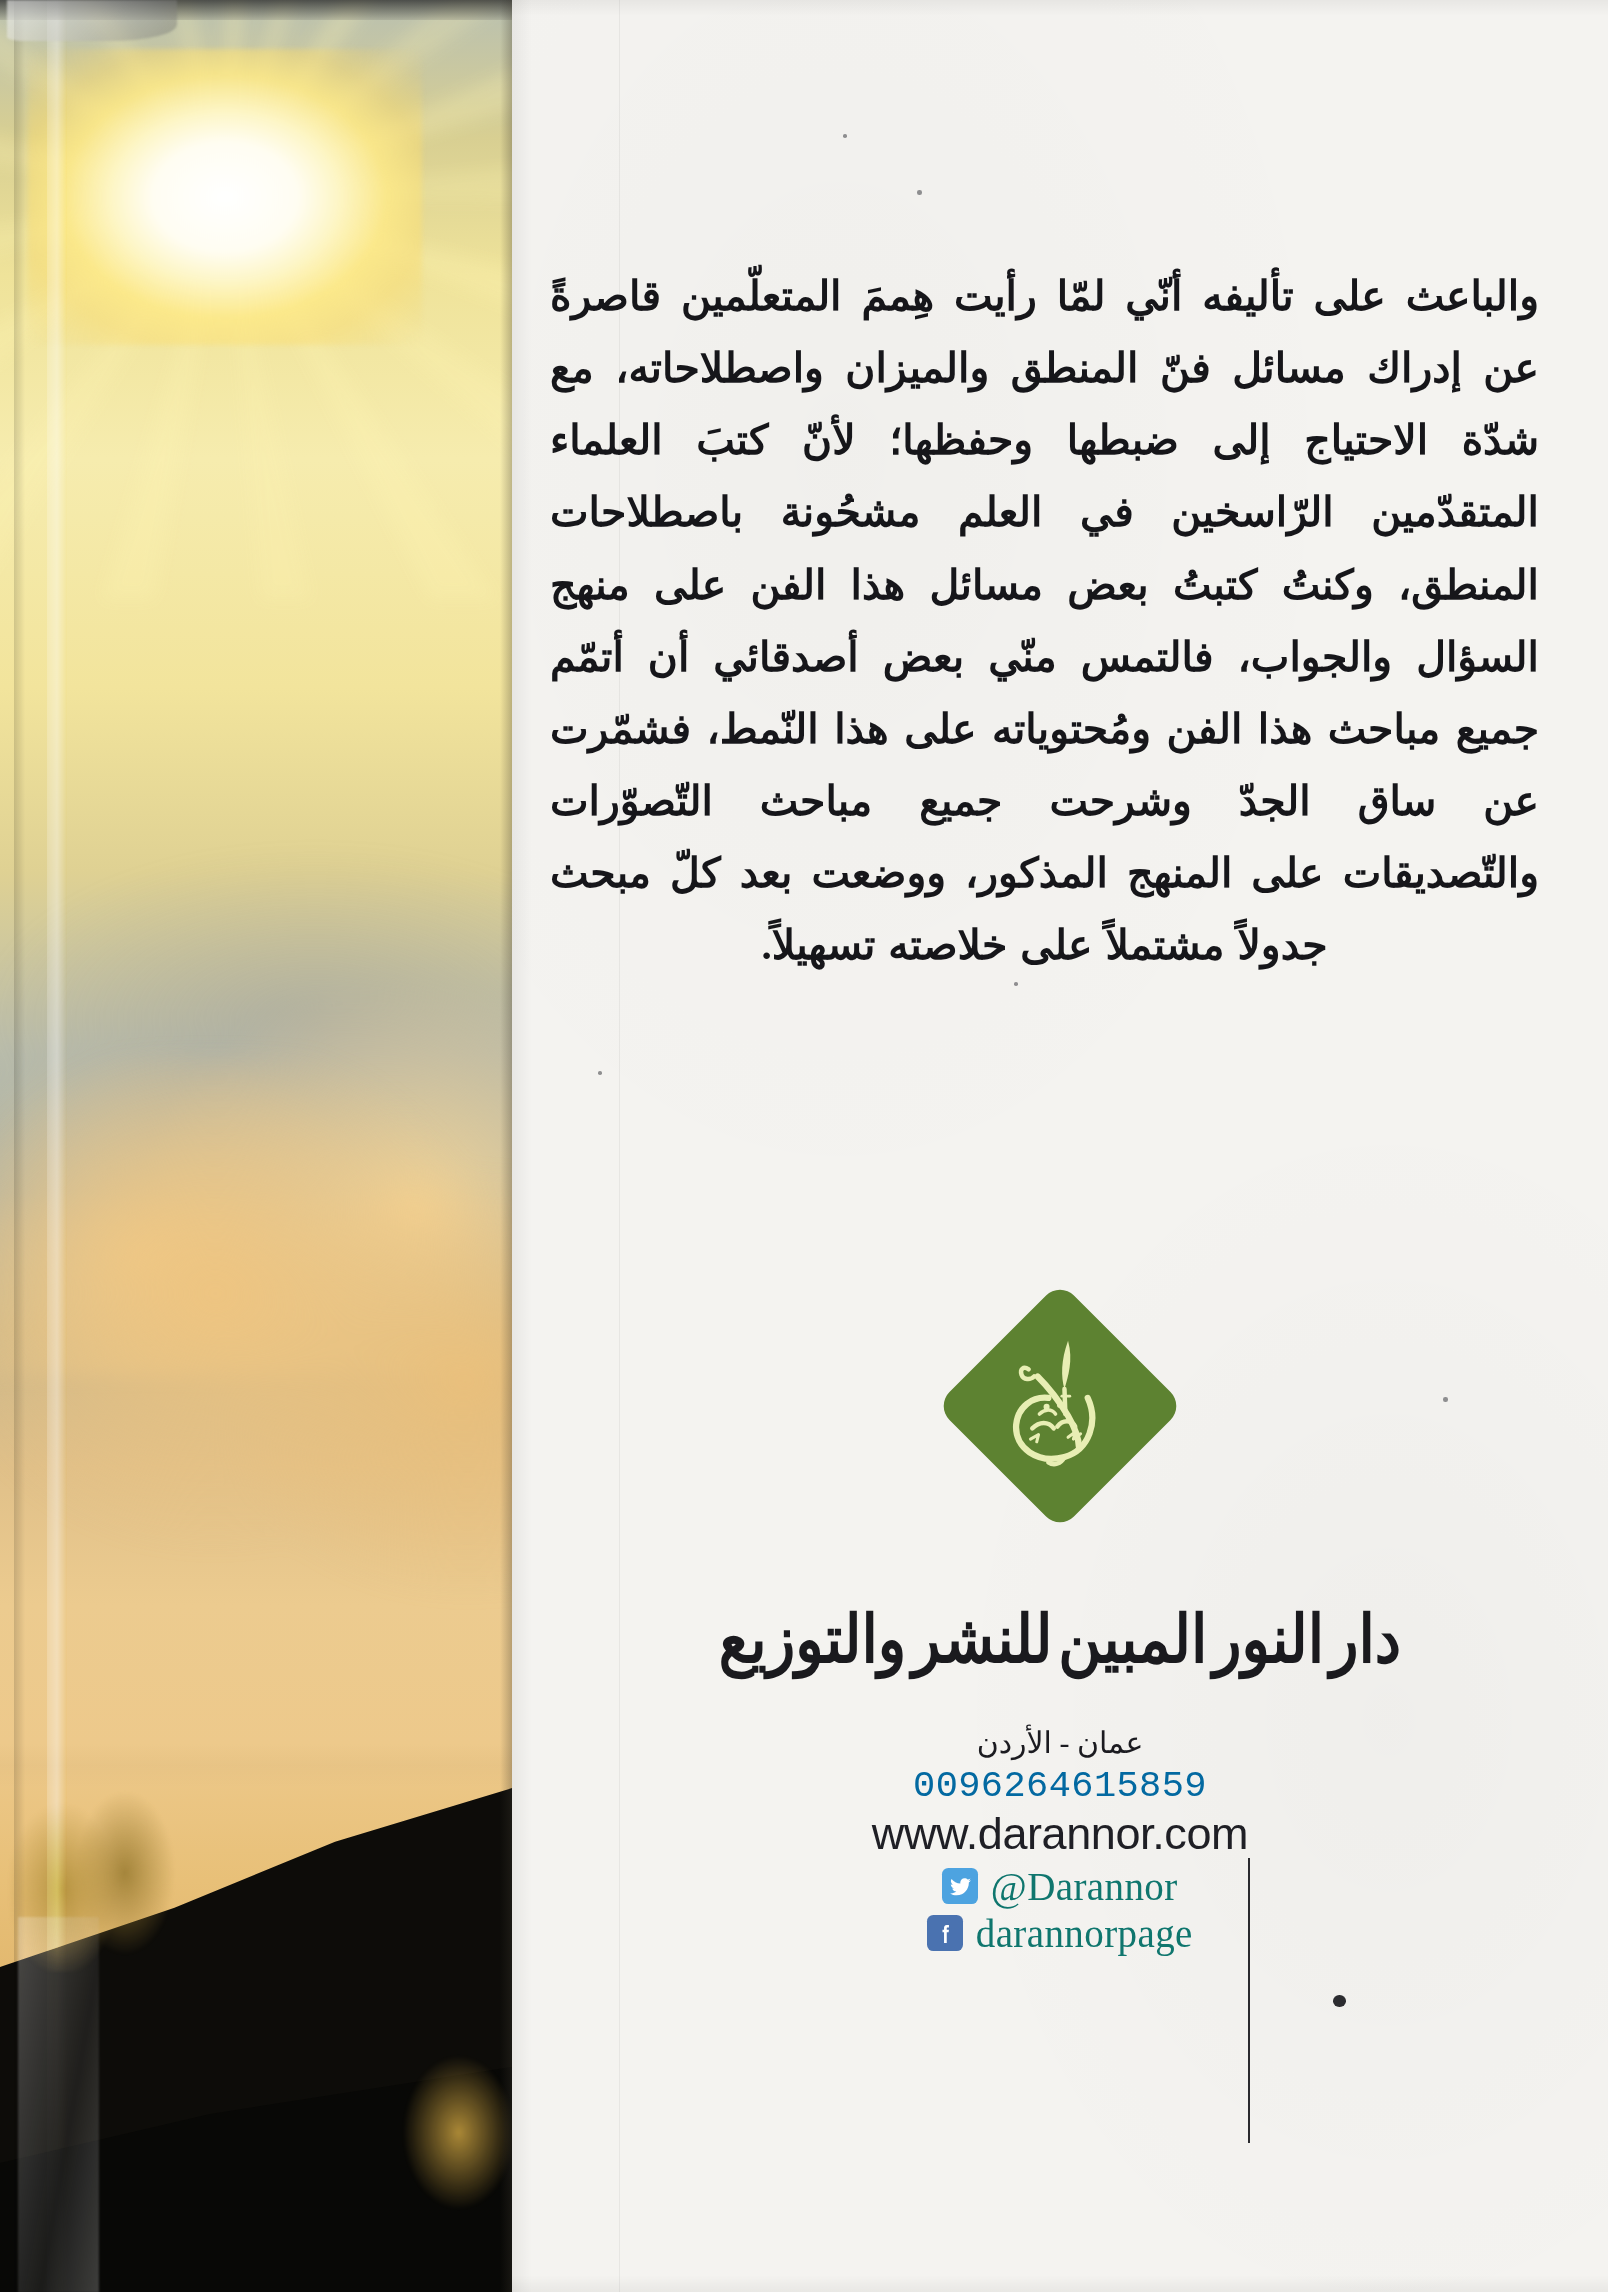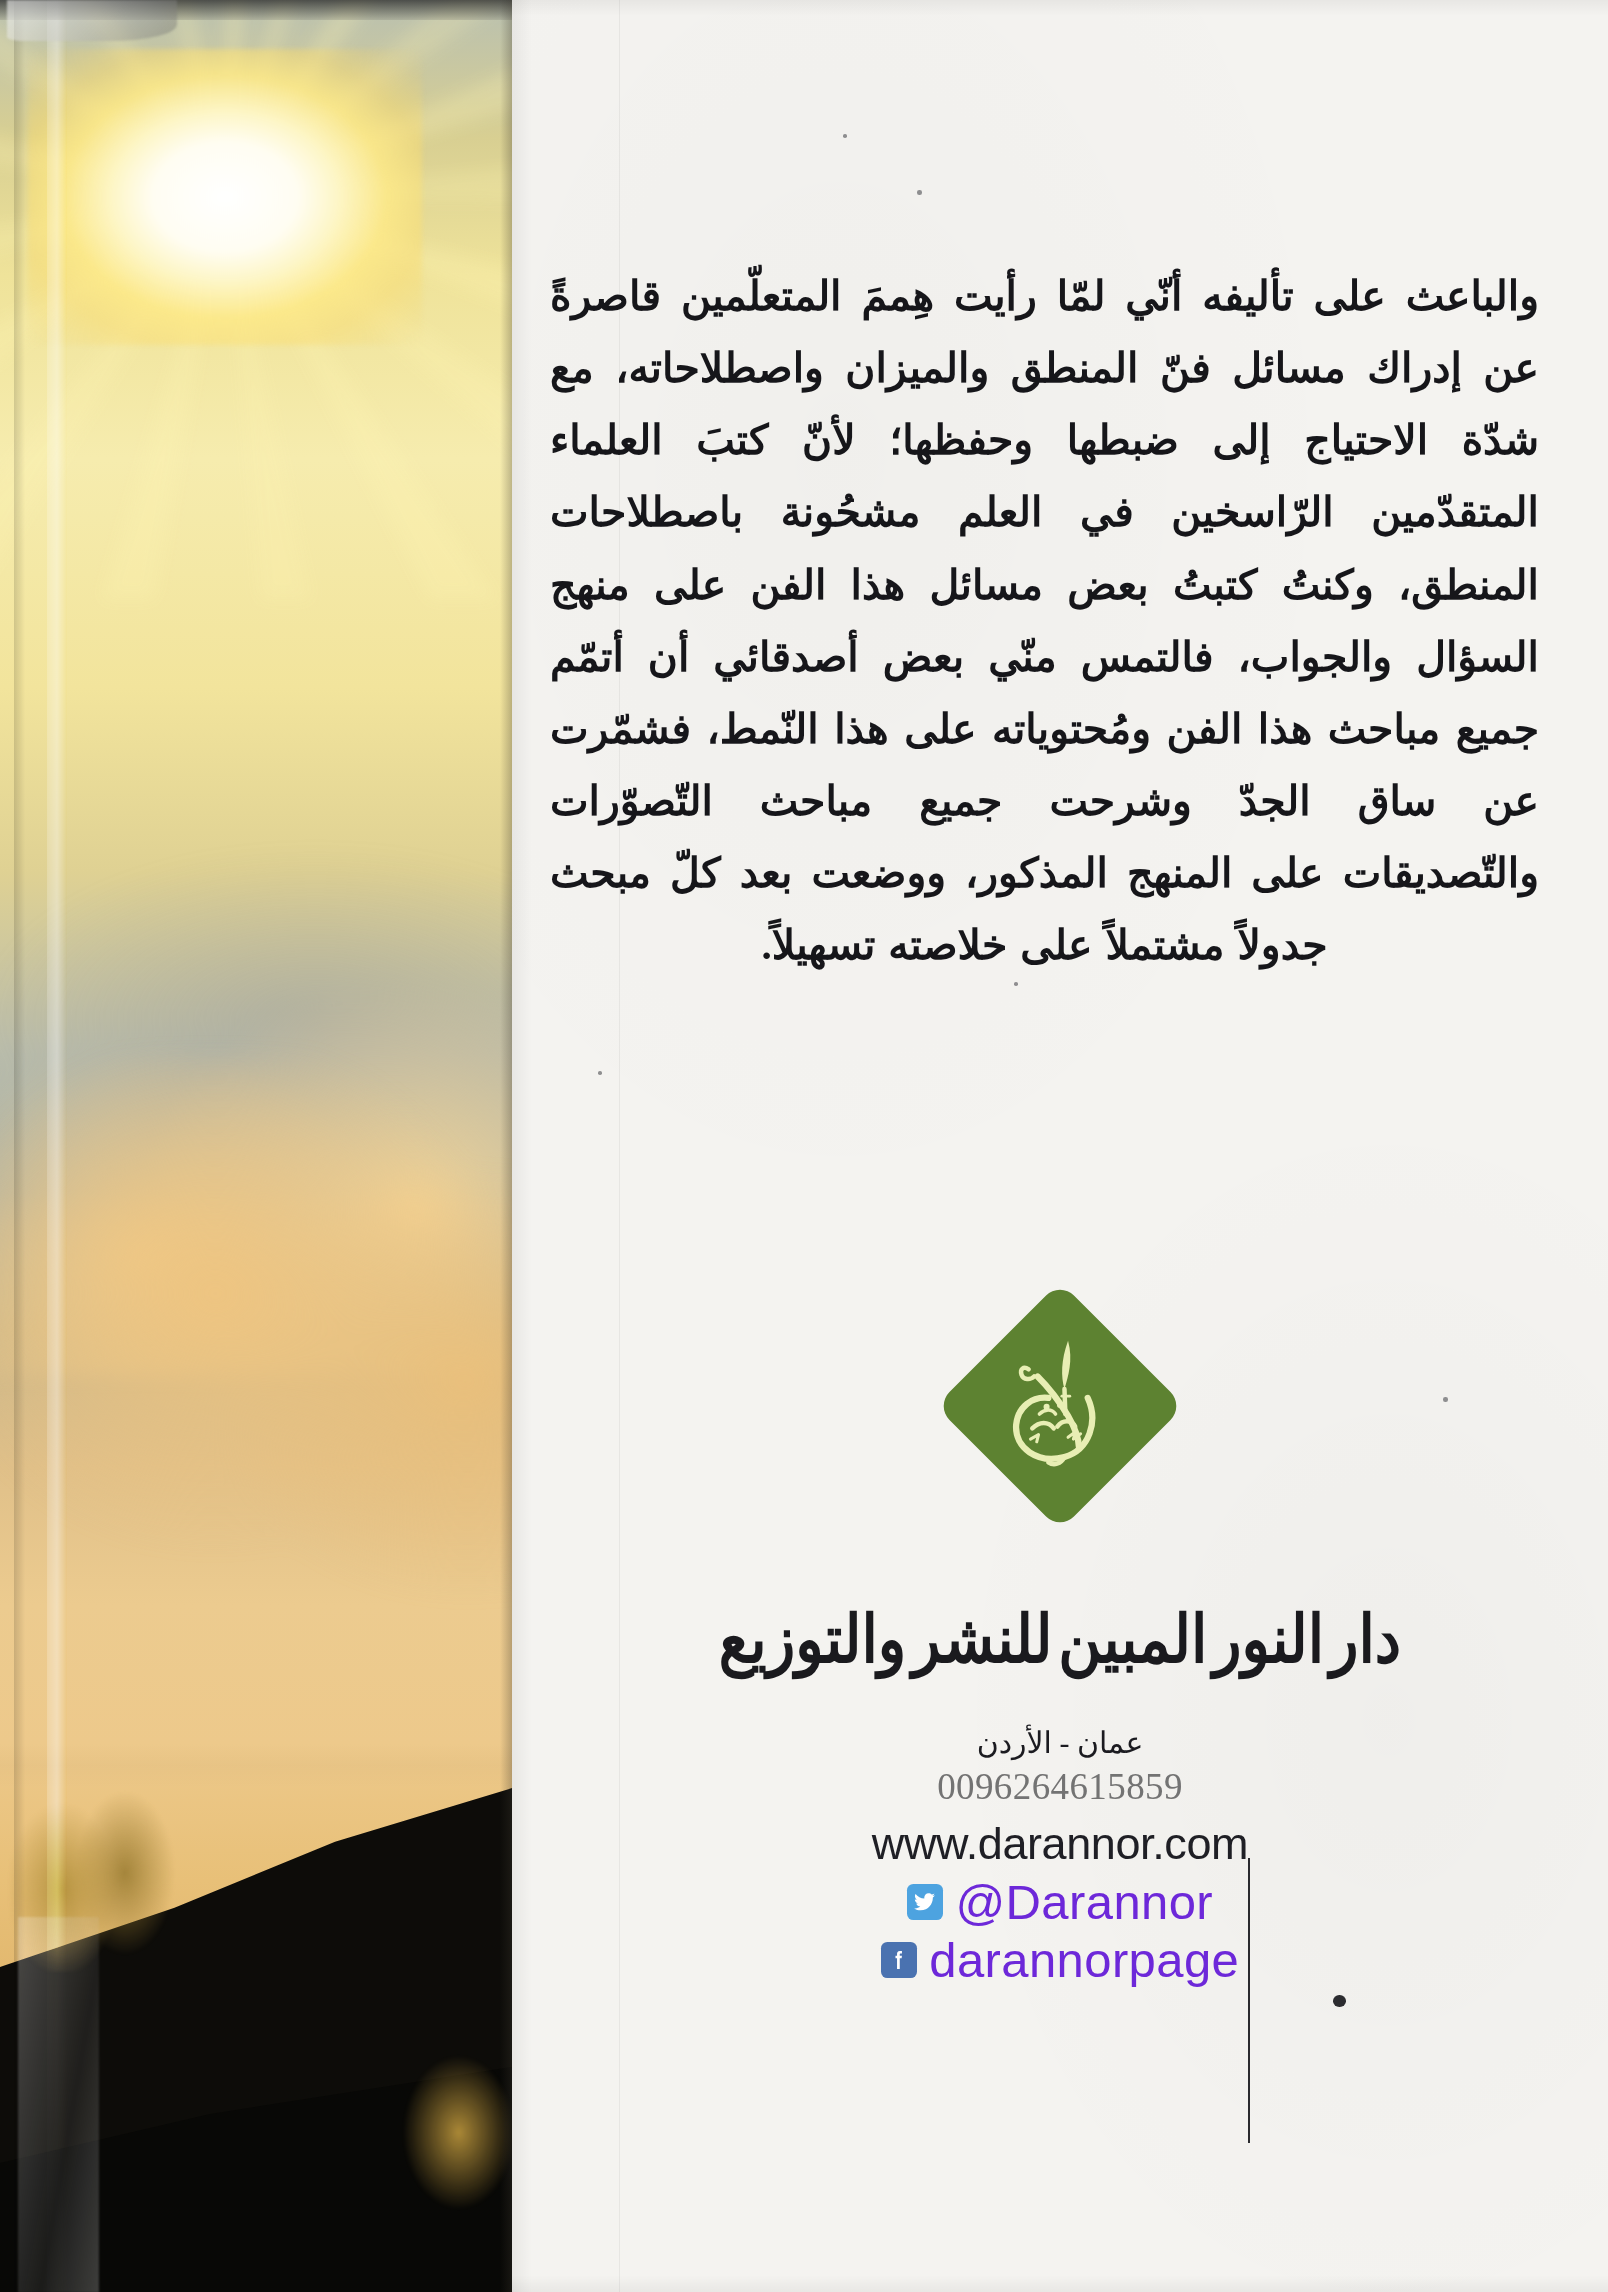--- a/index.html
+++ b/index.html
@@ -341,43 +341,43 @@
     align-items: center;
   }
   .contact-city {
     direction: rtl;
     font-family: "Liberation Serif", "DejaVu Serif", serif;
     font-size: 30px;
     color: #1b1b20;
     margin-bottom: 5.4px;
   }
   .contact-phone {
-    font-family: Liberation Serif, serif;
+    font-family: Liberation Mono, monospace;
     font-size: 37px;
-    color: #737373;
+    color: #0369a1;
     letter-spacing: 0.4px;
-    margin-bottom: 10px;
+    margin-bottom: 1px;
   }
   .contact-web {
     font-family: "Liberation Sans", "DejaVu Sans", sans-serif;
     font-size: 45px;
     color: #1f1f25;
     letter-spacing: -0.4px;
     margin-bottom: 3.6px;
   }
   .social-row {
     display: flex;
     align-items: center;
     gap: 12.5px;
     margin-bottom: 1.8px;
   }
   .social-label {
-    font-family: Liberation Sans, sans-serif;
-    font-size: 49px;
-    color: #6d28d9;
+    font-family: Liberation Serif, serif;
+    font-size: 39px;
+    color: #0f766e;
     letter-spacing: 0.4px;
   }
   .social-badge {
     width: 36px;
     height: 36px;
     border-radius: 6.3px;
     display: flex;
     align-items: center;
     justify-content: center;
     flex: 0 0 auto;

